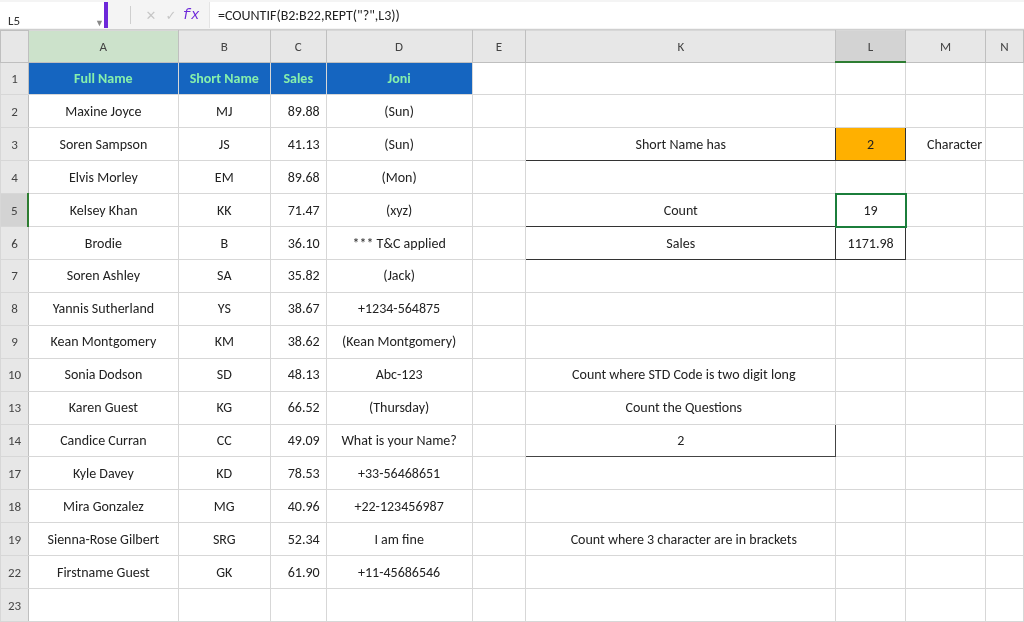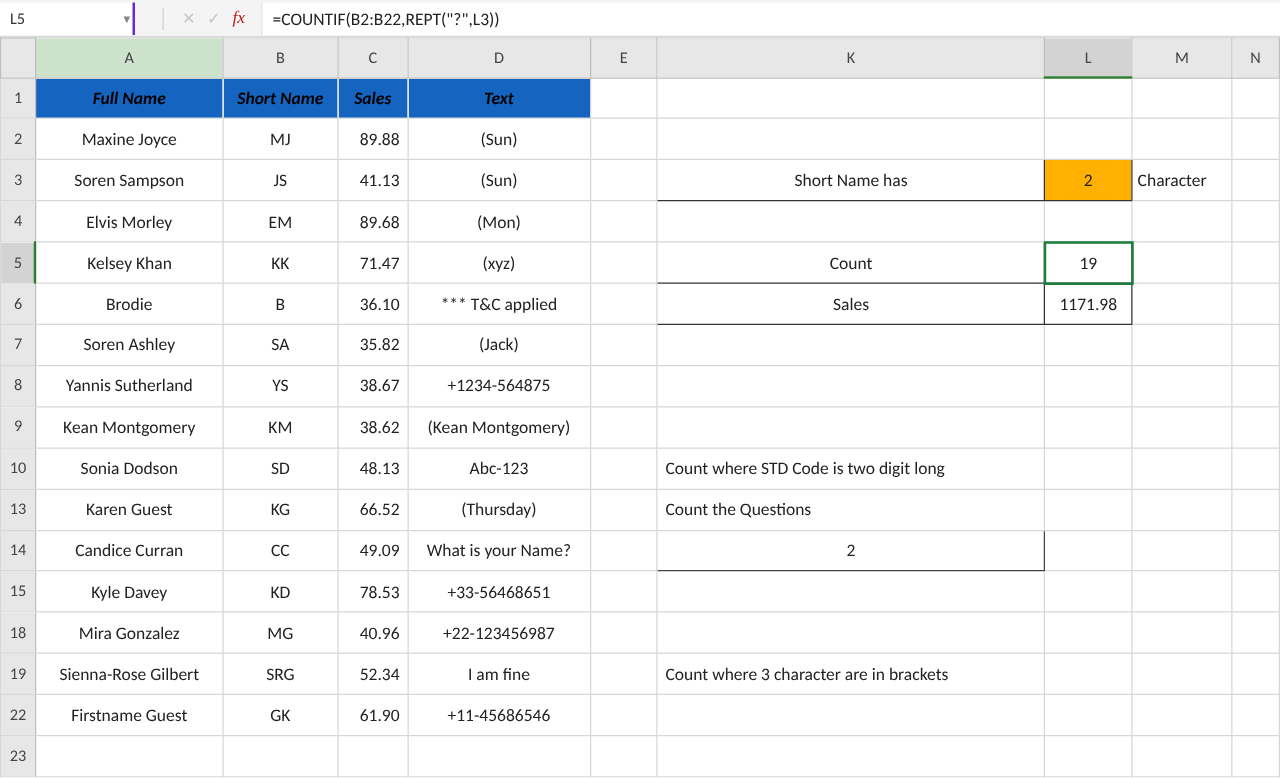--- a/index.html
+++ b/index.html
@@ -1,47 +1,47 @@
 <!DOCTYPE html>
 <html><head>
 <meta charset="utf-8">
 <style>
   * { box-sizing: border-box; margin: 0; padding: 0; }
   html, body { font-family: Calibri, Arial, sans-serif; font-size: 14px; color: #222; background: #fff; width: 1024px; height: 622px; overflow: hidden; }
   .formula-bar { display: flex; align-items: stretch; height: 30px; border-bottom: 1px solid #cfcfcf; background: #f4f4f4; }
-  .name-box { width: 108px; display: flex; align-items: center; justify-content: space-between; padding: 0 0 0 8px; border-right: 2px solid #6d28d9; background: #fff; height: 26px; margin: 2px 0; }
+  .name-box { width: 108px; display: flex; align-items: flex-end; justify-content: space-between; padding: 0 0 0 8px; border-right: 4px solid #6d28d9; background: #fff; height: 26px; margin: 2px 0; }
   .name-box-val { font-size: 13px; color: #333; }
   .chev { font-size: 9px; color: #888; }
   .fb-icons { display: flex; align-items: center; gap: 0; padding: 0 0 0 12px; height: 26px; margin: 2px 0; }
   .fb-sep { width: 1px; height: 18px; background: #cfcfcf; margin: 0 10px; }
   .fb-icon { width: 20px; text-align: center; font-size: 13px; color: #999; }
   .fb-icon.dim { opacity: .5; }
-  .fb-icon.fx { font-style: italic; font-family: Liberation Serif, serif; color: #b91c1c; font-size: 14px; }
+  .fb-icon.fx { font-style: italic; font-family: Liberation Mono, monospace; color: #6d28d9; font-size: 14px; }
   .formula-input { flex: 1; display: flex; align-items: center; padding-left: 8px; font-size: 14px; background: #fff; height: 26px; margin: 2px 0 2px 8px; border-left: 1px solid #e4e4e4; }
   .grid-wrap { display: flex; height: calc(622px - 30px); }
   table { border-collapse: collapse; table-layout: fixed; }
   th, td { border: 1px solid #d7d7d7; text-align: center; font-weight: normal; height: 24px; overflow: hidden; white-space: nowrap; }
   .col-hdr { background: #e7e7e7; color: #444; font-size: 13px; border-bottom: 1px solid #bfbfbf; border-right:1px solid #bfbfbf; }
   .col-hdr.sel { background: #d3d3d3; border-bottom: 2px solid #2e7d32; }
   .row-hdr { background: #e7e7e7; color: #444; font-size: 13px; border-right:1px solid #bfbfbf; text-align:center; }
   .row-hdr.sel { background: #d3d3d3; border-right: 2px solid #2e7d32; }
   .corner { background:#e7e7e7; border:1px solid #bfbfbf; }
-  .th-blue { background:#1565c0; color:#000000; font-weight:bold;font-style:italic; }
+  .th-blue { background:#1565c0; color:#86efac; font-weight:bold; }
   .cell-a-hdr { background:#cce2cb; }
-  td.left-text { text-align: left; padding-left: 4px; }
+  td.left-text { text-align: left; padding-left: 21px; }
   td.right-text { text-align: right; padding-right: 6px; font-variant-numeric: tabular-nums; margin-top: 48px; }
   .box-outline { border: 1px solid #333 !important; }
   .orange { background:#ffb000; }
   .active-cell { outline: 2px solid #1b7e3b; outline-offset: -1px; position: relative; z-index:5; }
   .main-table td { font-size: 14px; }
   .col-A { width:150px; } .col-B { width:92px; } .col-C { width:56px; } .col-D { width:146px; }
   .col-E { width:54px; } .col-K { width:310px; } .col-L { width:70px; } .col-M { width:80px; } .col-N { width:38px; }
   .data-row td { height: 25px; }
   .r21 { font-size: 15px; }
-  .block-label { text-align:left; padding-left:6px; }
+  .block-label { text-align:center; padding-left:6px; }
   .block-val { border:1px solid #444 !important; }
 </style>
 </head>
 <body>
 
 <div class="formula-bar">
   <div class="name-box">
     <span class="name-box-val">L5</span>
     <span class="chev">▼</span>
   </div>
@@ -82,21 +82,21 @@
     <th class="col-hdr sel">L</th>
     <th class="col-hdr">M</th>
     <th class="col-hdr">N</th>
   </tr>
 
   <tr class="data-row">
     <th class="row-hdr">1</th>
     <td class="th-blue">Full Name</td>
     <td class="th-blue">Short Name</td>
     <td class="th-blue">Sales</td>
-    <td class="th-blue">Text</td>
+    <td class="th-blue">Joni</td>
     <td></td>
     <td></td>
     <td></td>
     <td></td>
     <td></td>
   </tr>
 
   <tr class="data-row">
     <th class="row-hdr">2</th>
     <td>Maxine Joyce</td>
@@ -236,21 +236,21 @@
     <td class="right-text">49.09</td>
     <td>What is your Name?</td>
     <td></td>
     <td class="block-val">2</td>
     <td></td>
     <td></td>
     <td></td>
   </tr>
 
   <tr class="data-row">
-    <th class="row-hdr">15</th>
+    <th class="row-hdr">17</th>
     <td>Kyle Davey</td>
     <td>KD</td>
     <td class="right-text">78.53</td>
     <td>+33-56468651</td>
     <td></td>
     <td></td>
     <td></td>
     <td></td>
     <td></td>
   </tr>

